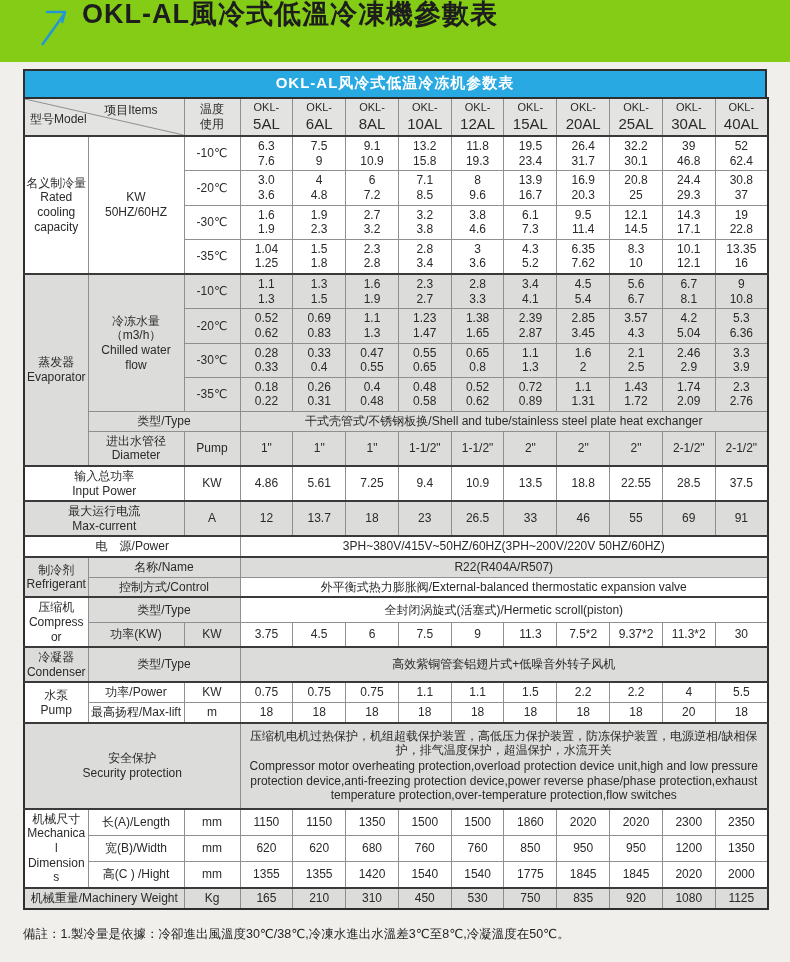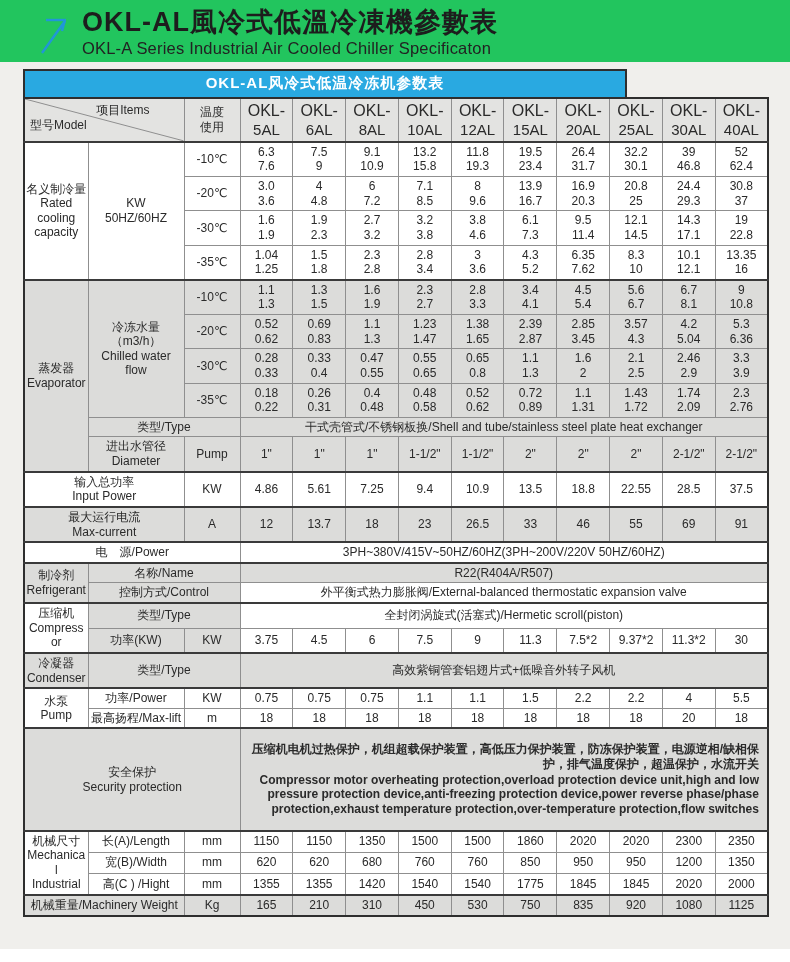--- a/index.html
+++ b/index.html
@@ -7,85 +7,84 @@
     width:790px;
     background:#ffffff;
     font-family:"Liberation Sans","DejaVu Sans",sans-serif;
     color:#2a2a2a;
     -webkit-font-smoothing:antialiased;
   }
   .page{width:790px;min-height:962px;background:#fff;}
   
   .top-header{
     display:flex;align-items:flex-start;gap:10px;
-    padding:8px 0 6px 36px;background:#22c55e;height:62px;box-sizing:border-box;
+    padding:0 0 6px 36px;background:#84cc16;height:62px;box-sizing:border-box;
   }
   .logo{flex:0 0 auto;margin-top:4px;}
   .titles{display:flex;flex-direction:column;}
   .title-cn{
     font-size:27px;font-weight:bold;letter-spacing:1px;margin:0;line-height:1.1;color:#1d1d1d;
   }
   .title-en{
     font-size:16.5px;font-weight:normal;margin:1px 0 0 0;color:#222;letter-spacing:0.2px;
   }
   
   .band{
     background:#f0efec;
     padding:7px 23px 18px 23px;
     min-height:880px;box-sizing:border-box;
   }
   .caption{
-    width:604px;box-sizing:border-box;
+    width:744px;box-sizing:border-box;
     background:#29a9e1;color:#ffffff;
     text-align:center;font-size:15px;font-weight:bold;
     padding:3px 0 4px 0;
     border:2px solid #2e2e2e;border-bottom:none;
     letter-spacing:1px;
   }
   table.spec{
     width:744px;border-collapse:collapse;table-layout:fixed;
     border:2px solid #2e2e2e;background:#ffffff;
   }
   td{
     border:1px solid #8f8f8f;
     text-align:center;vertical-align:middle;
     font-size:12px;line-height:1.22;
     padding:2px 1px;word-wrap:break-word;
   }
   td .ln{display:block;}
   td.g{background:#dcdcda;}
   thead td{background:#e3e3e1;border-bottom:2px solid #3a3a3a;}
   tr.dark > td{border-top:2px solid #3a3a3a;}
-  td.txt{text-align:right;padding:12px 8px;font-weight:bold;}
+  td.txt{text-align:center;padding:4px 8px;}
   td.txt .ln{margin:1px 0;}
   
   td.corner{position:relative;padding:0;height:36px;}
   td.corner svg{position:absolute;left:0;top:0;width:100%;height:100%;}
   .corner-model{position:absolute;left:5px;bottom:8px;font-size:12px;}
-  .corner-items{position:absolute;right:34px;top:4px;font-size:12px;}
-  .model-top{display:block;font-size:16px;}
+  .corner-items{position:absolute;right:26px;top:4px;font-size:12px;}
+  .model-top{display:block;font-size:11px;}
   .model-bot{display:block;font-size:15px;}
   
   .notes{margin-top:14px;font-size:12.5px;color:#1f1f1f;line-height:1.6;width:744px;}
   .notes .ind{padding-left:33px;}
 </style>
 </head>
 <body>
 
 <div class="page">
 
   <div class="top-header">
     <svg class="logo" width="36" height="44" viewBox="0 0 36 44">
       <line x1="10" y1="8" x2="30" y2="8" stroke="#2196d8" stroke-width="2.4"></line>
       <line x1="6" y1="41" x2="29" y2="9" stroke="#2196d8" stroke-width="2.4"></line>
       <line x1="29" y1="8" x2="26" y2="19" stroke="#2196d8" stroke-width="2.4"></line>
     </svg>
     <div class="titles">
       <h1 class="title-cn">OKL-AL風冷式低溫冷凍機參數表</h1>
-      <h2 class="title-en">OKL-A Series Industrial Air Cooled Chiller Specificaton</h2>
     </div>
   </div>
 
   <div class="band">
     <div class="caption">OKL-AL风冷式低温冷冻机参数表</div>
     <table class="spec">
       <colgroup>
         <col style="width:64px">
           <col style="width:96px">
           <col style="width:56px">
@@ -827,21 +826,21 @@
             </td>
             <td colspan="10" class="g txt">
               <span class="ln">压缩机电机过热保护，机组超载保护装置，高低压力保护装置，防冻保护装置，电源逆相/缺相保护，排气温度保护，超温保护，水流开关</span>
               <span class="ln"> Compressor motor overheating protection,overload protection device unit,high and low pressure protection device,anti-freezing protection device,power reverse phase/phase protection,exhaust temperature protection,over-temperature protection,flow switches</span>
             </td>
           </tr>
           <tr class="dark">
             <td rowspan="3">
               <span class="ln">机械尺寸</span>
               <span class="ln">Mechanical</span>
-              <span class="ln">Industrial</span>
+              <span class="ln">Dimensions</span>
             </td>
             <td>
               <span class="ln">长(A)/Length</span>
             </td>
             <td>
               <span class="ln">mm</span>
             </td>
             <td>
               <span class="ln">1150</span>
             </td>
@@ -984,17 +983,18 @@
               <span class="ln">1080</span>
             </td>
             <td class="g">
               <span class="ln">1125</span>
             </td>
           </tr>
         </tbody>
     </table>
 
     <div class="notes">
+      <div>備註：1.製冷量是依據：冷卻進出風溫度30℃/38℃,冷凍水進出水溫差3℃至8℃,冷凝溫度在50℃。</div>
 
     </div>
   </div>
 
 </div>
 
 </body></html>

